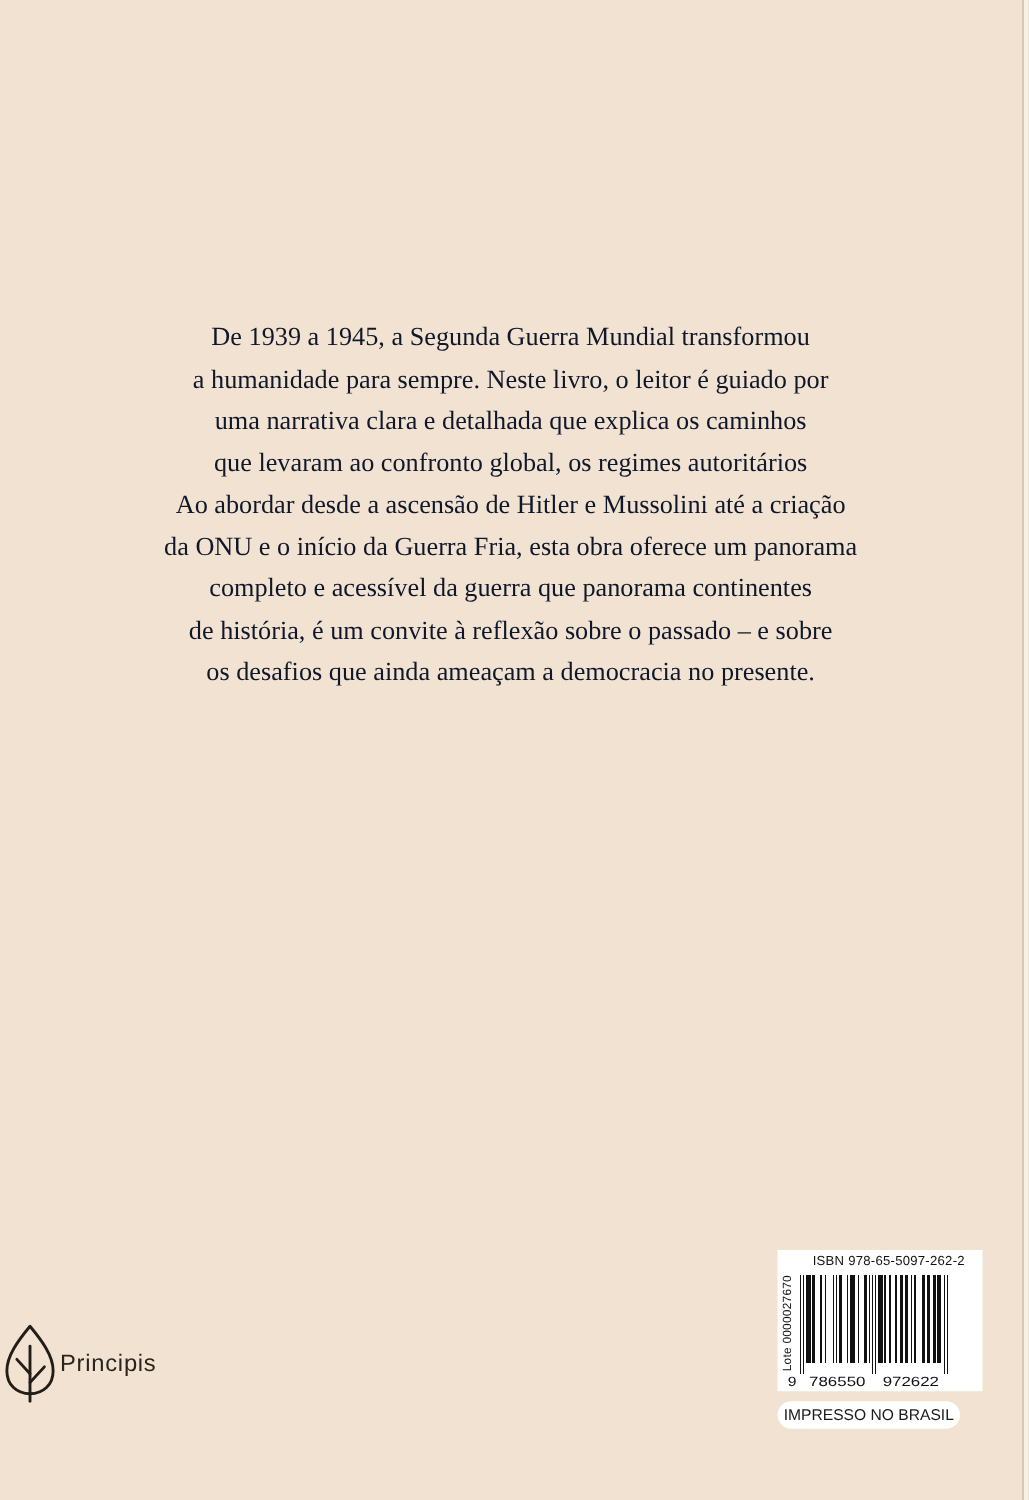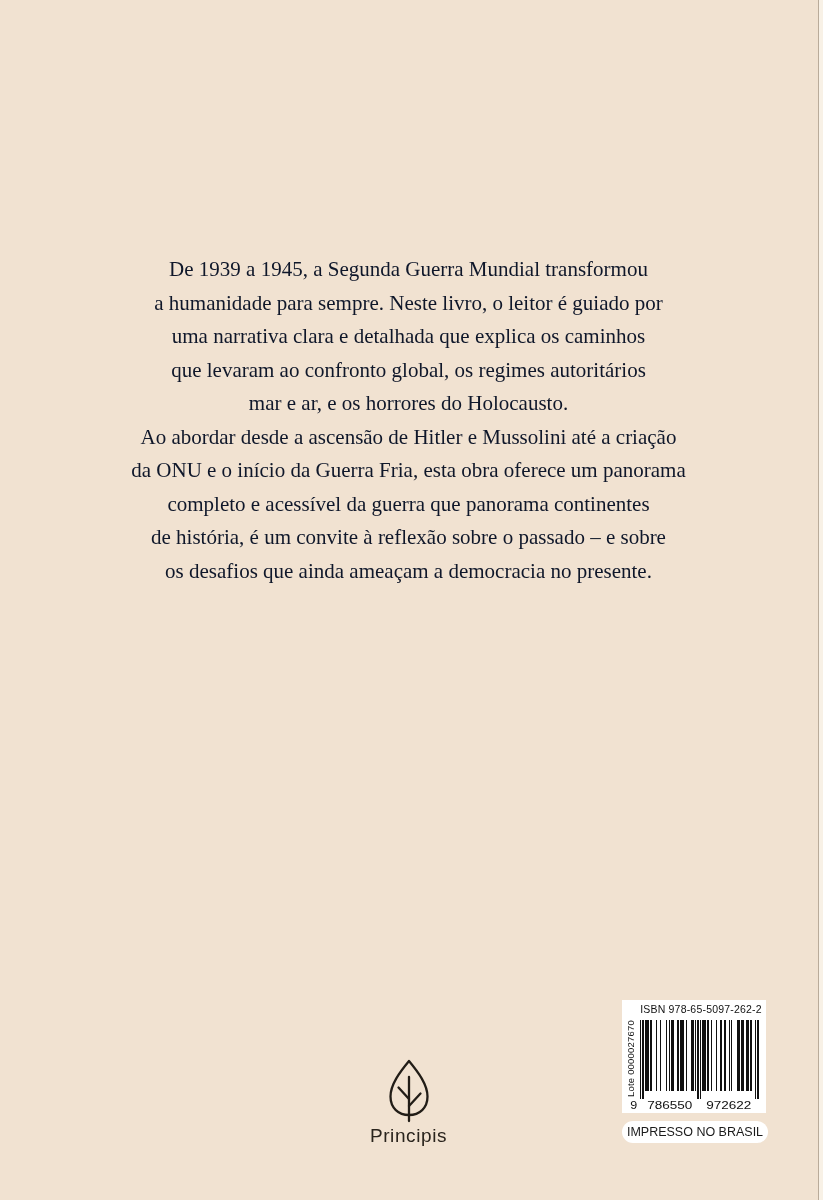--- a/index.html
+++ b/index.html
@@ -40,36 +40,36 @@
     font-size: 21px;
     line-height: 33.5px;
     color: #0f172a;
   }
 
   .publisher {
     position: absolute;
     left: 0; right: 6px;
     top: 1059px;
     display: flex;
-    flex-direction: column;
+    flex-direction: row;
     align-items: center;
   }
   .publisher .leaf { display: block; }
   .publisher-name {
     margin-top: 2px;
     font-family: "Liberation Sans", sans-serif;
     font-size: 19px;
     letter-spacing: 0.6px;
     color: #2a241d;
   }
 
   .barcode-box {
     position: absolute;
     left: 622px; top: 1000px;
-    width: 144px; height: 113px;
+    width: 164px; height: 113px;
     background: #ffffff;
   }
   .isbn-label {
     position: absolute;
     top: 3px; left: 16px; right: 2px;
     text-align: center;
     font-family: "Liberation Sans", sans-serif;
     font-size: 10.5px;
     letter-spacing: 0.2px;
     color: #111;
@@ -116,21 +116,20 @@
 <body>
 
 <div class="cover">
 
 
   <div class="body-text">
     <div>De 1939 a 1945, a Segunda Guerra Mundial transformou</div>
     <div>a humanidade para sempre. Neste livro, o leitor é guiado por</div>
     <div>uma narrativa clara e detalhada que explica os caminhos</div>
     <div>que levaram ao confronto global, os regimes autoritários</div>
-    <div>mar e ar, e os horrores do Holocausto.</div>
     <div>Ao abordar desde a ascensão de Hitler e Mussolini até a criação</div>
     <div>da ONU e o início da Guerra Fria, esta obra oferece um panorama</div>
     <div>completo e acessível da guerra que panorama continentes</div>
     <div>de história, é um convite à reflexão sobre o passado – e sobre</div>
     <div>os desafios que ainda ameaçam a democracia no presente.</div>
   </div>
 
   <div class="publisher">
     <svg class="leaf" width="48" height="64" viewBox="0 0 48 64" fill="none" stroke="#221d17" stroke-width="2.3" stroke-linecap="round" stroke-linejoin="round">
       <path d="M24 2 C14.5 13.5, 5.5 25.5, 5.5 37.5 C5.5 49, 13.5 56, 24 56 C34.5 56, 42.5 49, 42.5 37.5 C42.5 25.5, 33.5 13.5, 24 2 Z"></path>

